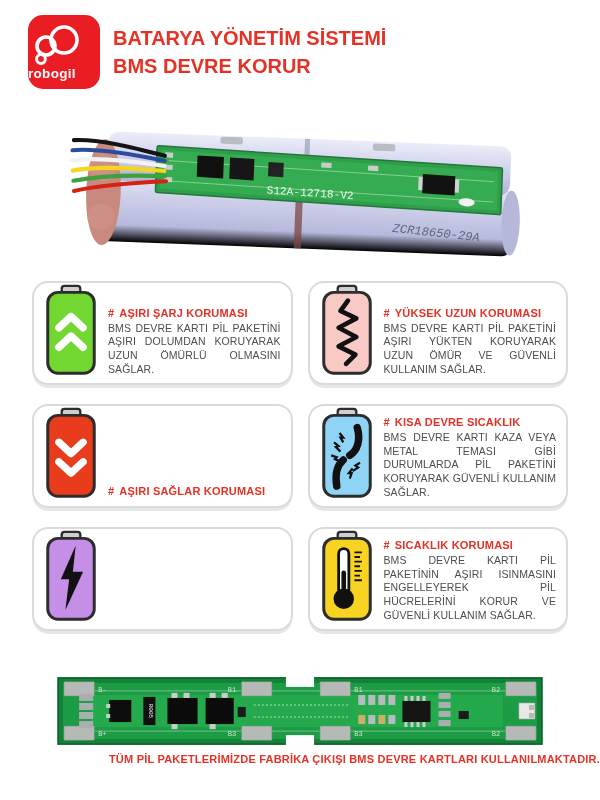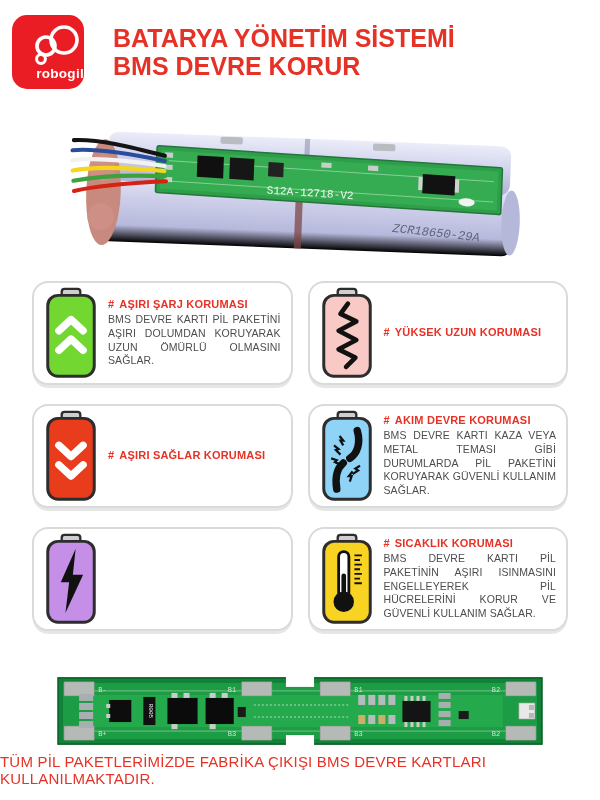--- a/index.html
+++ b/index.html
@@ -1,42 +1,42 @@
 <!DOCTYPE html>
 <html><head>
 <meta charset="utf-8">
 <style>
   html,body{margin:0;padding:0;background:#fff;}
   .page{position:relative;width:600px;height:800px;background:#ffffff;overflow:hidden;
         font-family:"Liberation Sans",sans-serif;}
   
-  .logo{position:absolute;left:12px;top:15px;width:72px;height:74px;background:#ea1d25;
-        border-radius:15px;display:flex;flex-direction:column;align-items:flex-end;justify-content:flex-start;}
+  .logo{position:absolute;left:28px;top:15px;width:72px;height:74px;background:#ea1d25;
+        border-radius:15px;display:flex;flex-direction:column;align-items:flex-start;justify-content:flex-start;}
   .logo svg{margin-top:8px;}
   .logo-text{color:#fff;font-weight:bold;font-size:13.5px;letter-spacing:.3px;margin-top:1px;}
   .title{position:absolute;left:113px;top:24px;color:#e63226;font-weight:800;
-         font-size:25px;line-height:28px;letter-spacing:0;}
+         font-size:20px;line-height:28px;letter-spacing:0;}
   
   .product{position:absolute;left:66px;top:110px;width:468px;height:158px;}
   
   .grid{position:absolute;left:32px;top:281px;width:536px;display:grid;
         grid-template-columns:1fr 1fr;grid-auto-rows:104px;column-gap:15px;row-gap:19px;}
   .card{background:#fff;border:2.5px solid #dadada;border-radius:16px;
-        box-shadow:0 4px 0 -1px #e6e6e6;display:flex;align-items:center;
+        box-shadow:0 4px 0 -1px #e6e6e6;display:flex;align-items:flex-end;
         padding:6px 10px 6px 9px;box-sizing:border-box;gap:9px;}
   .bat{flex:0 0 56px;height:93px;}
   .txt{flex:1;min-width:0;}
   .card-title{color:#e63226;font-weight:800;font-size:11px;margin-bottom:3px;letter-spacing:.2px;white-space:nowrap;}
   .card-title .hash{margin-right:5px;}
   .card-body{margin:0;color:#4d4d50;font-weight:normal;font-size:10.5px;line-height:1.32;
              text-align:justify;letter-spacing:.1px;}
   
   .pcb-photo{position:absolute;left:57px;top:674px;width:486px;height:74px;}
-  .caption{position:absolute;left:0;top:753px;width:600px;text-align:left;
-           color:#e63226;font-weight:400;font-size:15px;letter-spacing:.2px;}
+  .caption{position:absolute;left:0;top:753px;width:600px;text-align:right;
+           color:#e63226;font-weight:700;font-size:11px;letter-spacing:.2px;}
 </style>
 </head>
 <body>
 
 <div class="page">
 
   <div class="logo">
     <svg width="56" height="42" viewBox="0 0 56 42">
       <circle cx="36" cy="17" r="13" fill="none" stroke="#fff" stroke-width="3.6"></circle>
       <circle cx="18" cy="23" r="9" fill="none" stroke="#fff" stroke-width="3.6"></circle>
@@ -128,20 +128,21 @@
     </div>
 
     <div class="card">
       <svg class="bat" viewBox="0 0 60 100">
         <rect x="20" y="2" width="20" height="10" rx="3" fill="#cfcfcf" stroke="#2d2d2d" stroke-width="2.5"></rect>
         <rect x="5" y="9" width="50" height="87" rx="11" stroke="#2d2d2d" stroke-width="3.2" fill="#f9c9c5"></rect>
         <path d="M31,18 L23,29 L40,37 L21,47 L40,57 L21,67 L39,76 L29,86" fill="none" stroke="#111" stroke-width="5" stroke-linecap="round" stroke-linejoin="round"></path>
       </svg>
       <div class="txt">
         <div class="card-title"><span class="hash">#</span><span>YÜKSEK UZUN KORUMASI</span></div>
+        <p class="card-body">BMS DEVRE KARTI PİL PAKETİNİ AŞIRI YÜKTEN KORUYARAK UZUN ÖMÜR VE GÜVENLİ KULLANIM SAĞLAR.</p>
       </div>
     </div>
 
     <div class="card">
       <svg class="bat" viewBox="0 0 60 100">
         <rect x="20" y="2" width="20" height="10" rx="3" fill="#cfcfcf" stroke="#2d2d2d" stroke-width="2.5"></rect>
         <rect x="5" y="9" width="50" height="87" rx="11" stroke="#2d2d2d" stroke-width="3.2" fill="#e93c1d"></rect>
         <g fill="none" stroke="#fff" stroke-width="8" stroke-linecap="round" stroke-linejoin="round">
           <path d="M17,38 L30,50 L43,38"></path>
             <path d="M17,59 L30,71 L43,59"></path>
@@ -160,21 +161,21 @@
         <path d="M26,57 C19,63 17,73 19,85" stroke="#111" stroke-width="8" fill="none" stroke-linecap="round"></path>
         <g fill="none" stroke="#111" stroke-width="2.4" stroke-linejoin="miter">
           <path d="M16,38 l5,4 -3,1 5,5"></path>
           <path d="M22,28 l4,5 -3,0 3,5"></path>
           <path d="M13,52 l6,2 -2,2 6,3"></path>
           <path d="M44,60 l-5,3 3,2 -6,4"></path>
           <path d="M36,66 l-4,5 3,0 -2,6"></path>
         </g>
       </svg>
       <div class="txt">
-        <div class="card-title"><span class="hash">#</span><span>AKIM DEVRE KORUMASI</span></div>
+        <div class="card-title"><span class="hash">#</span><span>KISA DEVRE SICAKLIK</span></div>
         <p class="card-body">BMS DEVRE KARTI KAZA VEYA METAL TEMASI GİBİ DURUMLARDA PİL PAKETİNİ KORUYARAK GÜVENLİ KULLANIM SAĞLAR.</p>
       </div>
     </div>
 
     <div class="card">
       <svg class="bat" viewBox="0 0 60 100">
         <rect x="20" y="2" width="20" height="10" rx="3" fill="#cfcfcf" stroke="#2d2d2d" stroke-width="2.5"></rect>
         <rect x="5" y="9" width="50" height="87" rx="11" stroke="#2d2d2d" stroke-width="3.2" fill="#c58ee7"></rect>
         <polygon points="35,17 19,53 28,53 24,86 43,45 32,45" fill="#111"></polygon>
       </svg>

